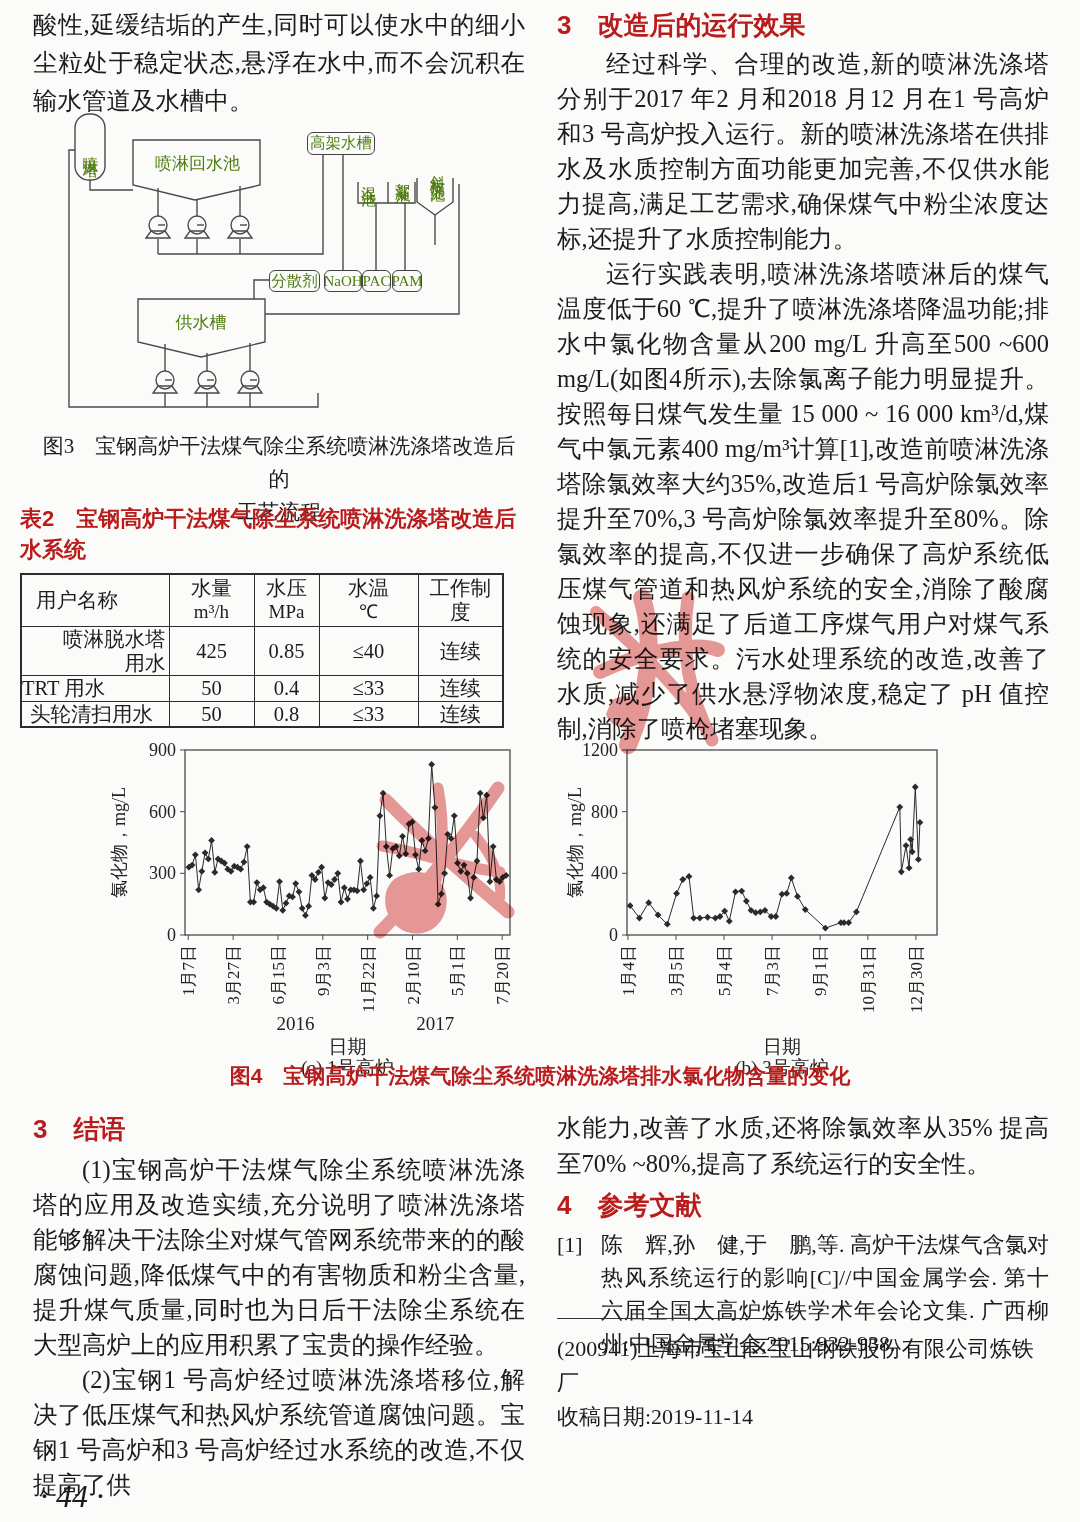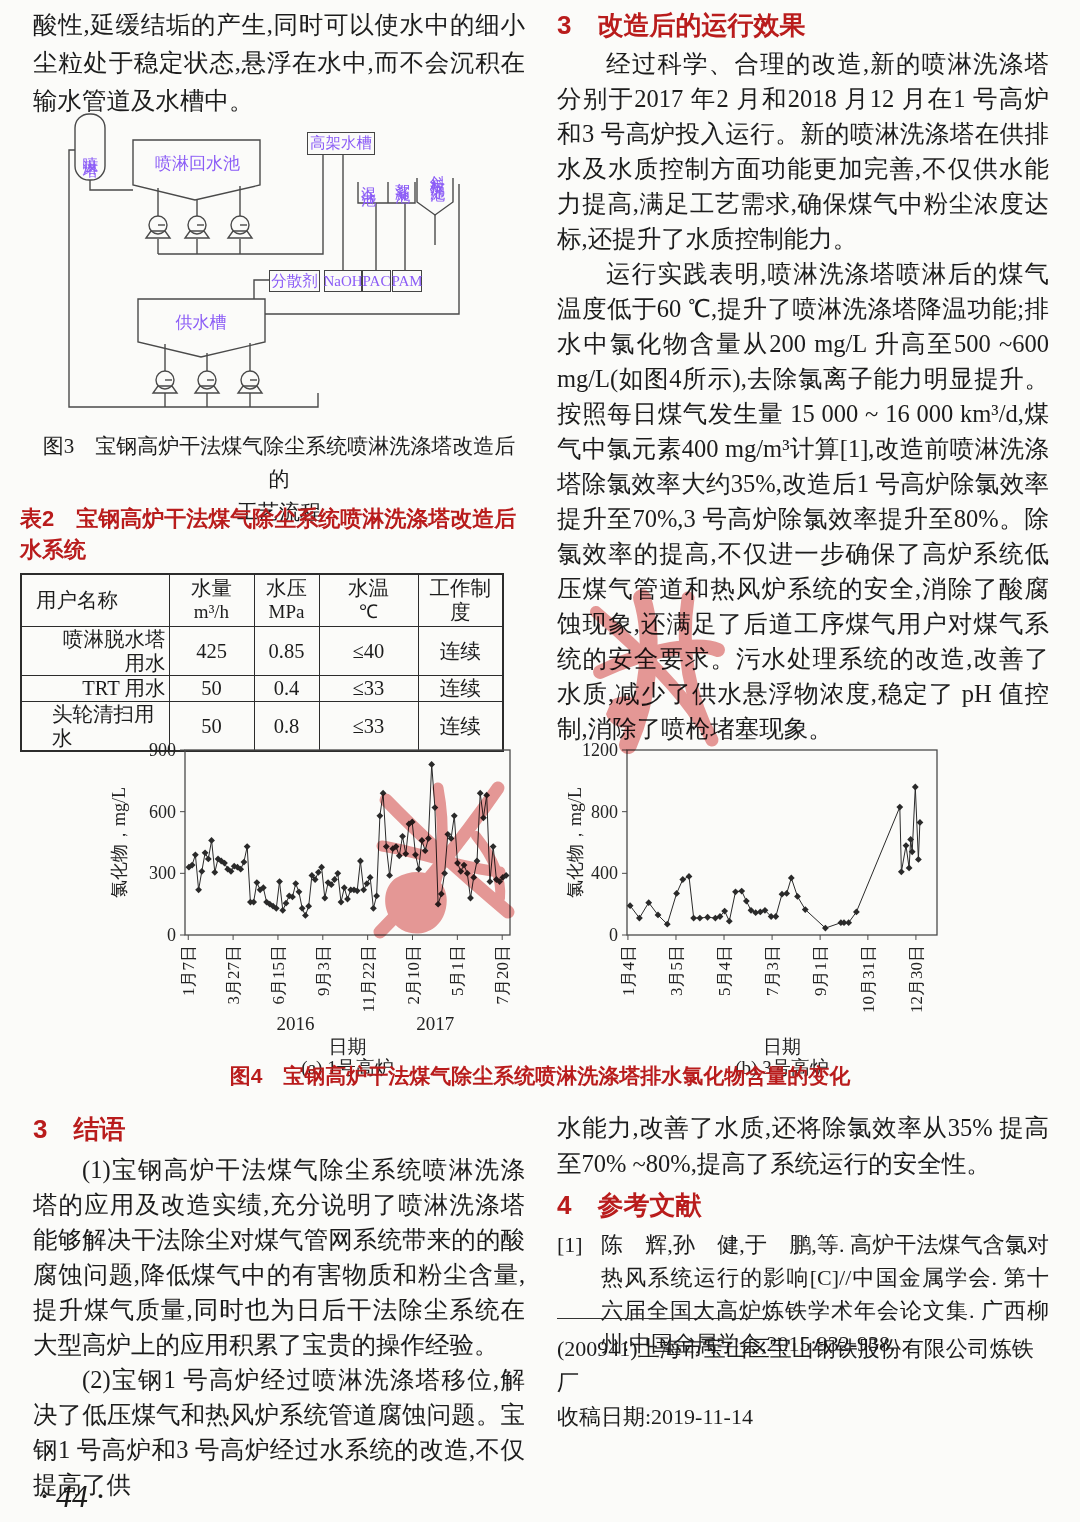--- a/index.html
+++ b/index.html
@@ -4,21 +4,21 @@
 <style>
   html,body{margin:0;padding:0;background:#e8e8e6;}
   .page{position:relative;width:1080px;height:1522px;margin:0 auto;background:#fbfbf9;
         font-family:"Liberation Serif",serif;color:#1c1c1c;overflow:hidden;}
   .abs{position:absolute;}
   .para{font-size:24.5px;line-height:37px;text-align:justify;}
   .para p{margin:0;text-indent:2em;}
   .h-sans{font-family:"Liberation Sans",sans-serif;font-weight:bold;color:#b91c1c;}
   .caption-kai{font-size:21px;text-align:center;line-height:33px;}
   .vlabel{writing-mode:vertical-rl;text-orientation:upright;letter-spacing:3px;}
-  .diag-label{font-size:16.5px;color:#8b5cf6;display:flex;align-items:center;justify-content:center;}
+  .diag-label{font-size:16.5px;color:#4d7c0f;display:flex;align-items:center;justify-content:center;border-radius:6px;}
   .diag-box{border:1.5px solid #444;background:#fbfbf9;}
   table.params{border-collapse:collapse;table-layout:fixed;font-size:20.5px;}
   table.params th,table.params td{border:1.5px solid #2c2c2c;text-align:center;padding:0 3px;
         font-weight:normal;line-height:24px;}
   table.params{border:2.5px solid #2c2c2c;}
   .unit-line{font-size:19px;}
   svg text{font-family:"Liberation Serif",serif;fill:#222;}
   .ref-row{display:flex;font-size:22px;line-height:33px;}
   .ref-row .tag{flex:0 0 44px;}
   .ref-row .body{flex:1;text-align:justify;}
@@ -149,28 +149,28 @@
       <th>工作制度</th>
     </tr>
     <tr style="height:26px;">
       <td style="text-align:right;padding-left:24px;">喷淋脱水塔用水</td>
       <td>425</td>
       <td>0.85</td>
       <td>≤40</td>
       <td>连续</td>
     </tr>
     <tr style="height:26px;">
-      <td style="text-align:right;padding-left:8px;">TRT 用水</td>
+      <td style="text-align:left;padding-left:0;">TRT 用水</td>
       <td>50</td>
       <td>0.4</td>
       <td>≤33</td>
       <td>连续</td>
     </tr>
     <tr style="height:26px;">
-      <td style="text-align:left;padding-left:30px;">头轮清扫用水</td>
+      <td style="text-align:left;padding-left:8px;">头轮清扫用水</td>
       <td>50</td>
       <td>0.8</td>
       <td>≤33</td>
       <td>连续</td>
     </tr>
   </tbody>
     </table>
 
   <div class="abs h-sans" style="left:557px;top:8px;width:492px;font-size:26px;">3　改造后的运行效果</div>
   <div class="abs para" style="left:557px;top:46px;width:492px;line-height:35px;">

